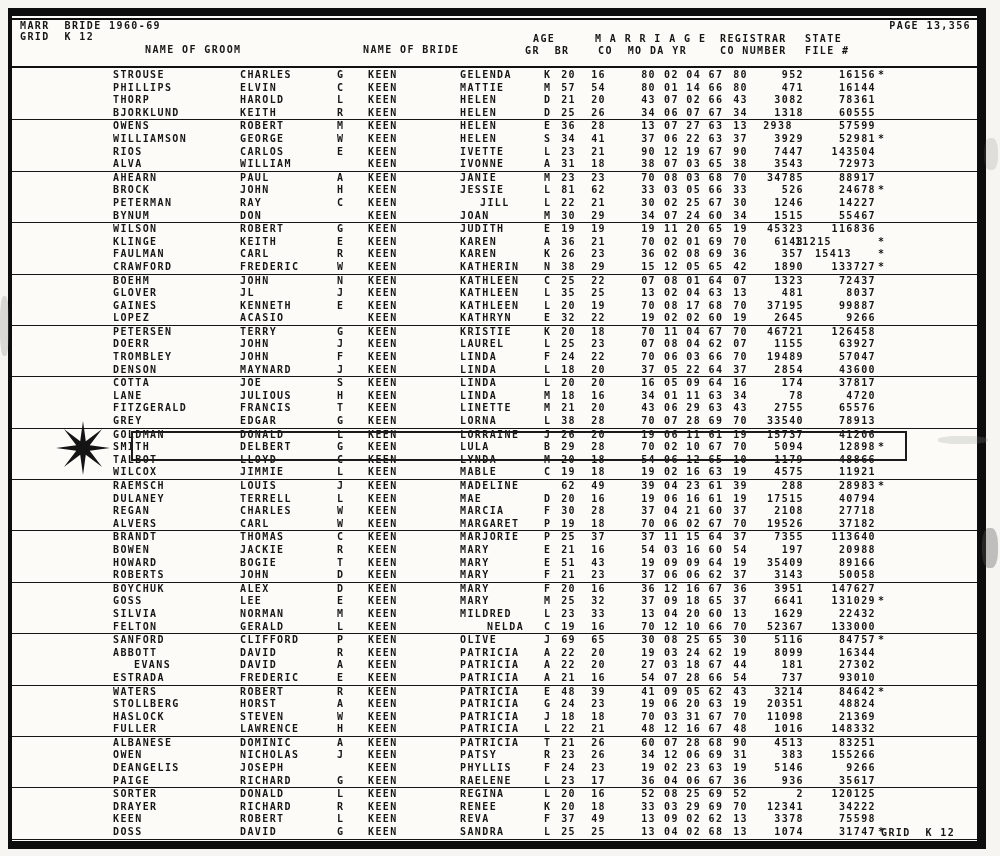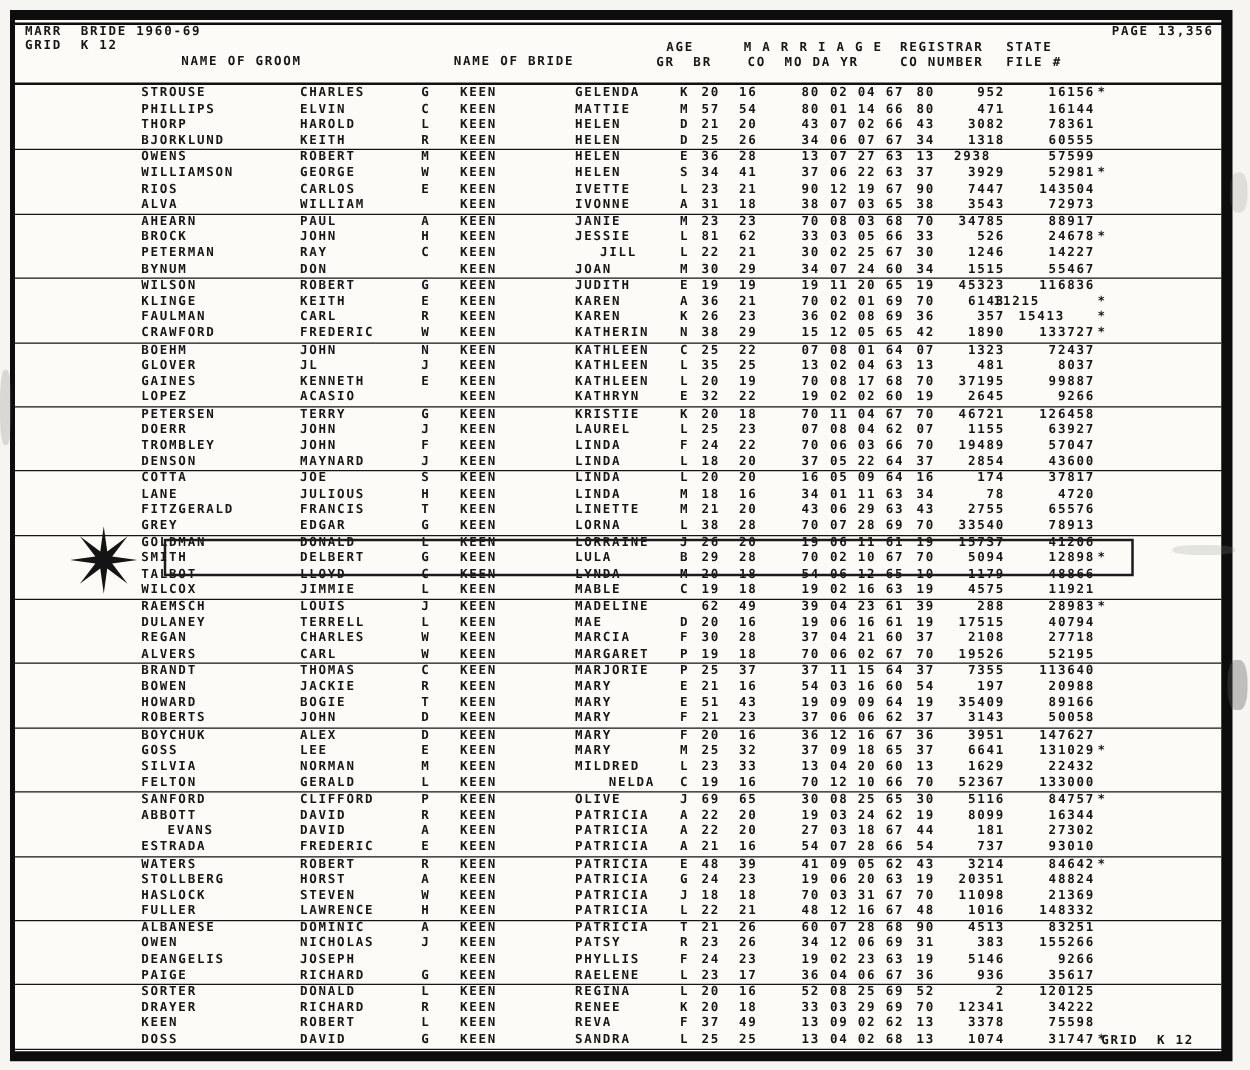--- a/index.html
+++ b/index.html
@@ -657,21 +657,21 @@
             <span class="c" style="left: 325px; width: 20px;">W</span>
             <span class="c" style="left: 356px; width: 85px;">KEEN</span>
             <span class="c" style="left: 448px; width: 80px;">MARGARET</span>
             <span class="c" style="left: 532px; width: 16px;">P</span>
             <span class="c ra" style="left: 546px; width: 18px;">19</span>
             <span class="c ra" style="left: 576px; width: 18px;">18</span>
             <span class="c ra" style="left: 626px; width: 18px;">70</span>
             <span class="c" style="left: 652px; width: 62px;">06 02 67</span>
             <span class="c ra" style="left: 718px; width: 18px;">70</span>
             <span class="c ra" style="left: 740px; width: 52px;">19526</span>
-            <span class="c ra" style="left: 798px; width: 66px;">52195</span>
+            <span class="c ra" style="left: 798px; width: 66px;">37182</span>
             <span class="c" style="left: 866px; width: 10px;"></span>
           </div>
         </div>
         <div class="group">
           <div class="row">
             <span class="c" style="left: 101px; width: 122px;">BRANDT</span>
             <span class="c" style="left: 228px; width: 95px;">THOMAS</span>
             <span class="c" style="left: 325px; width: 20px;">C</span>
             <span class="c" style="left: 356px; width: 85px;">KEEN</span>
             <span class="c" style="left: 448px; width: 80px;">MARJORIE</span>

